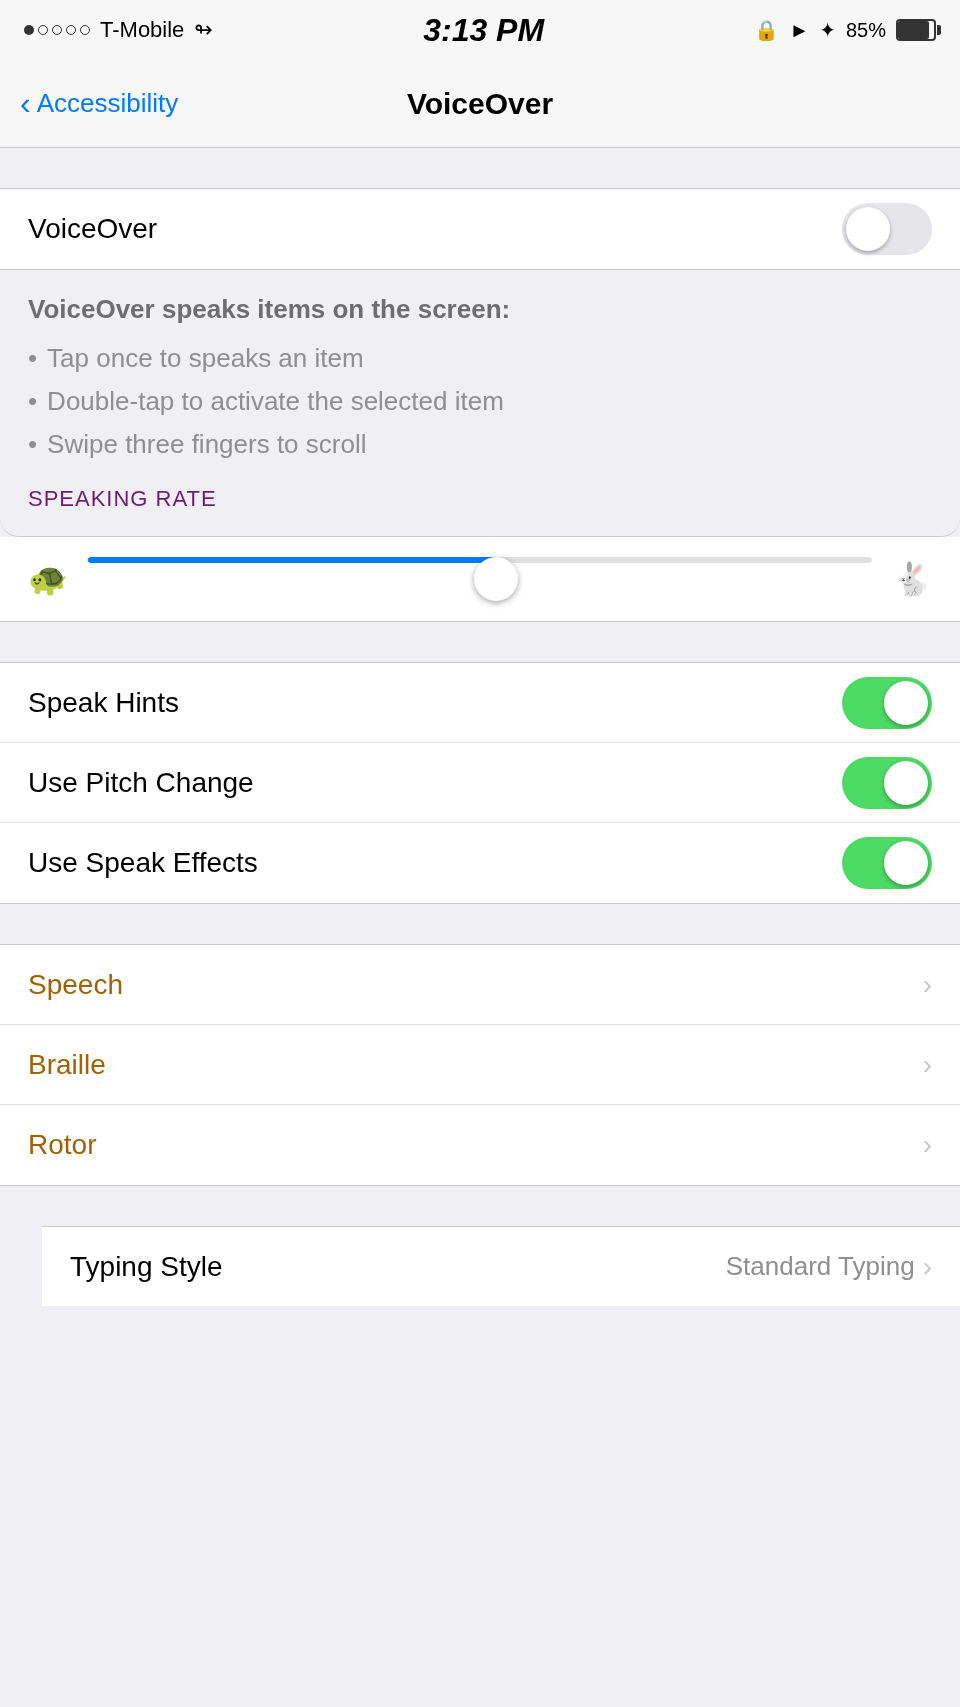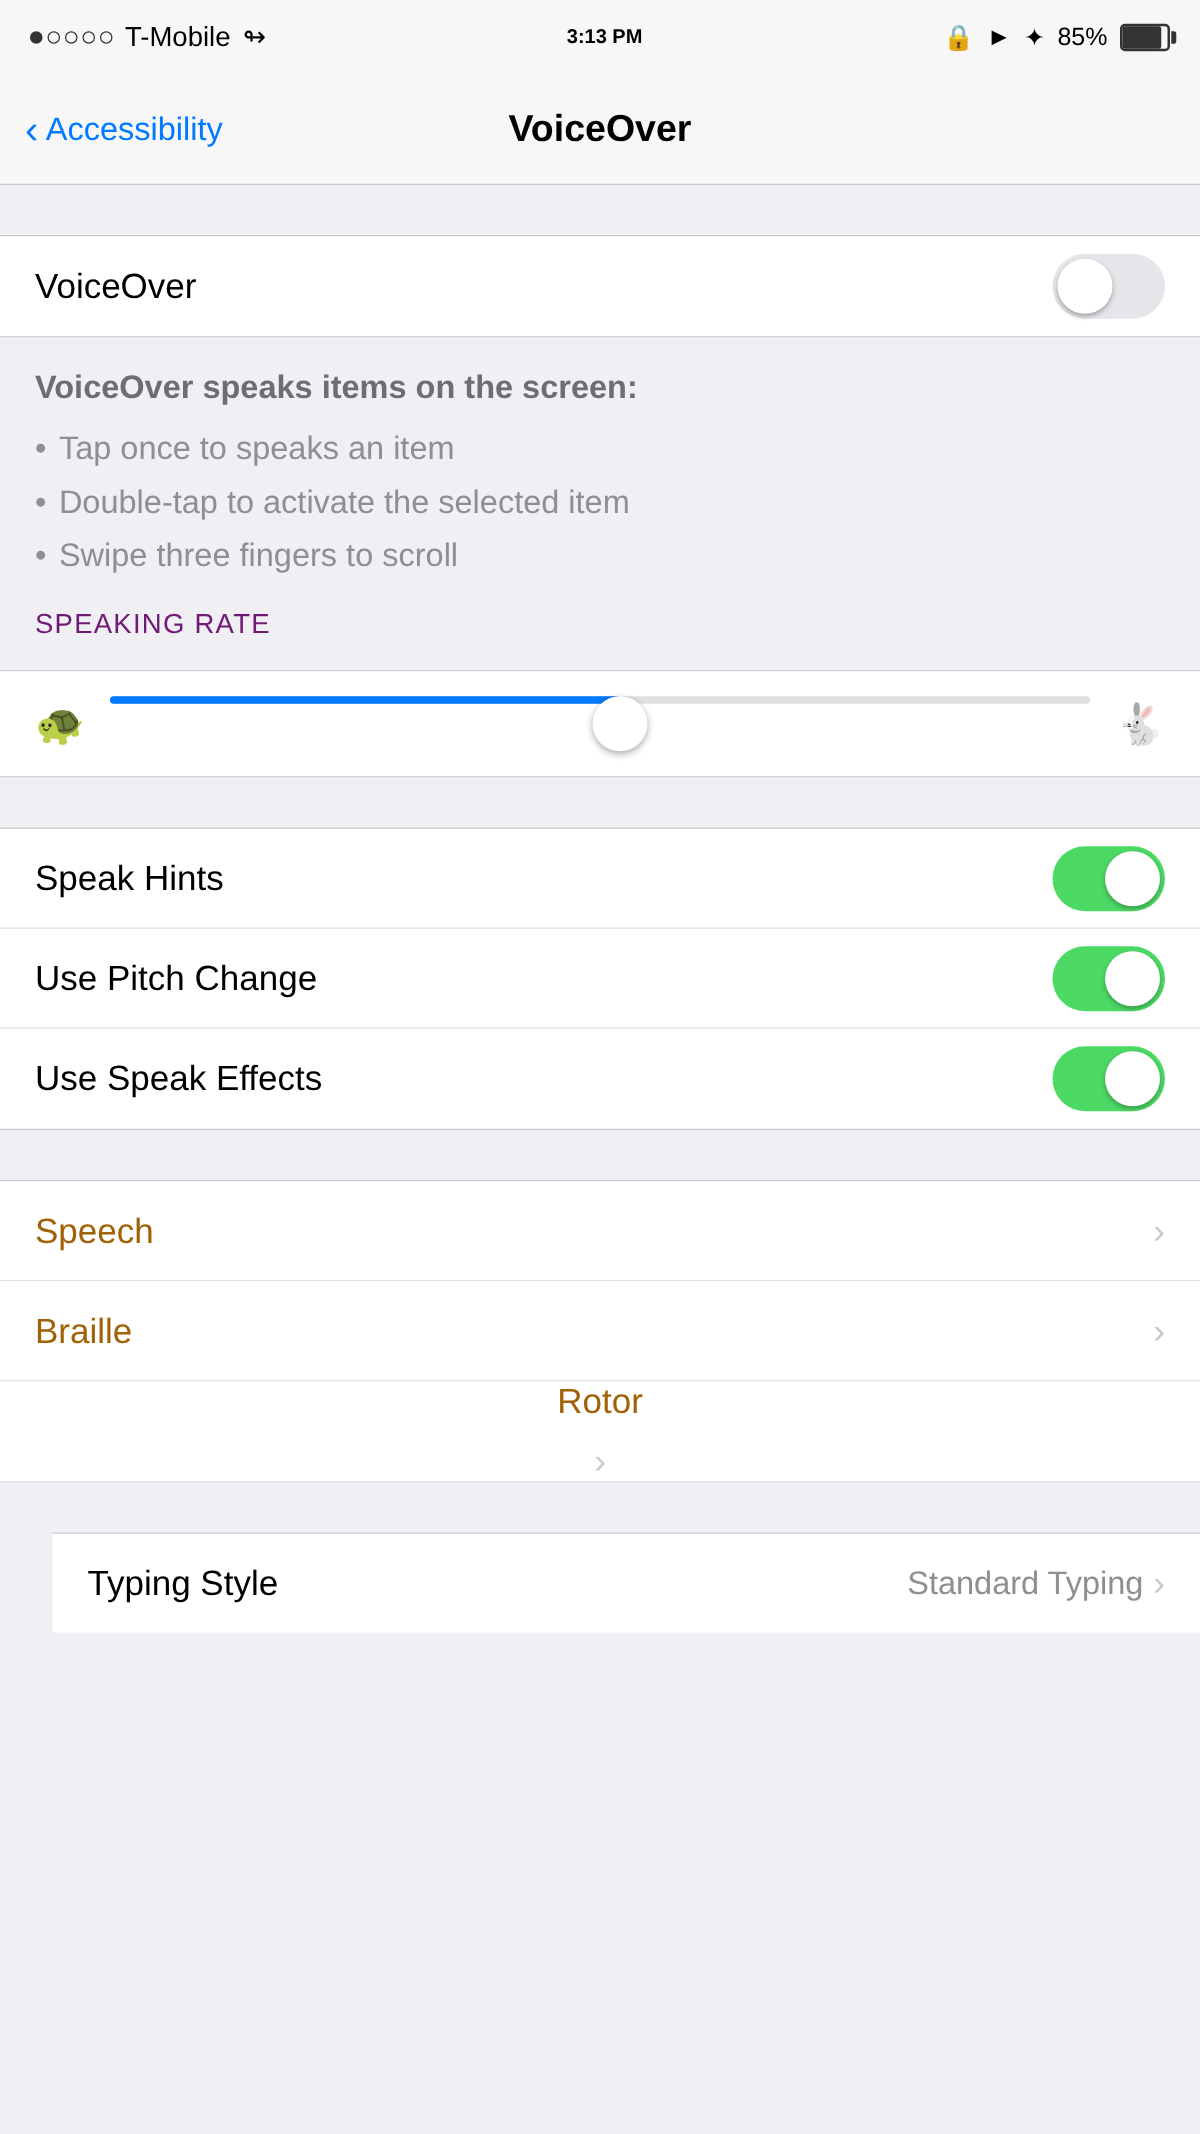--- a/index.html
+++ b/index.html
@@ -30,22 +30,23 @@
       gap: 38px;
     }
 
     .status-left {
       display: flex;
       align-items: center;
       gap: 10px;
     }
 
     .status-center {
-      font-size: 16px;
+      font-size: 32px;
       font-weight: 600;
+      font-style: italic;
     }
 
     .status-right {
       display: flex;
       align-items: center;
       gap: 10px;
       font-size: 20px;
     }
 
     .signal-dots {
@@ -168,20 +169,21 @@
 
     .toggle.on .toggle-knob {
       left: 42px;
     }
 
     
     .description-box {
       background: #efeff4;
       padding: 24px 28px;
       border-bottom: 1px solid #c8c8cc;
+      border-radius: 19px;
     }
 
     .description-box .title {
       font-size: 26px;
       color: #6d6d72;
       font-weight: 600;
       margin-bottom: 12px;
     }
 
     .description-box ul {
@@ -266,21 +268,20 @@
       justify-content: space-between;
       padding: 0 28px;
       min-height: 80px;
       border-bottom: 1px solid #e0e0e0;
       background: #fff;
       cursor: pointer;
     }
 
     .nav-row:last-child {
       border-bottom: none;
-      flex-direction: column;
     }
 
     .nav-row-label {
       font-size: 28px;
       color: #a16207;
     }
 
     .nav-chevron {
       color: #c7c7cc;
       font-size: 28px;

